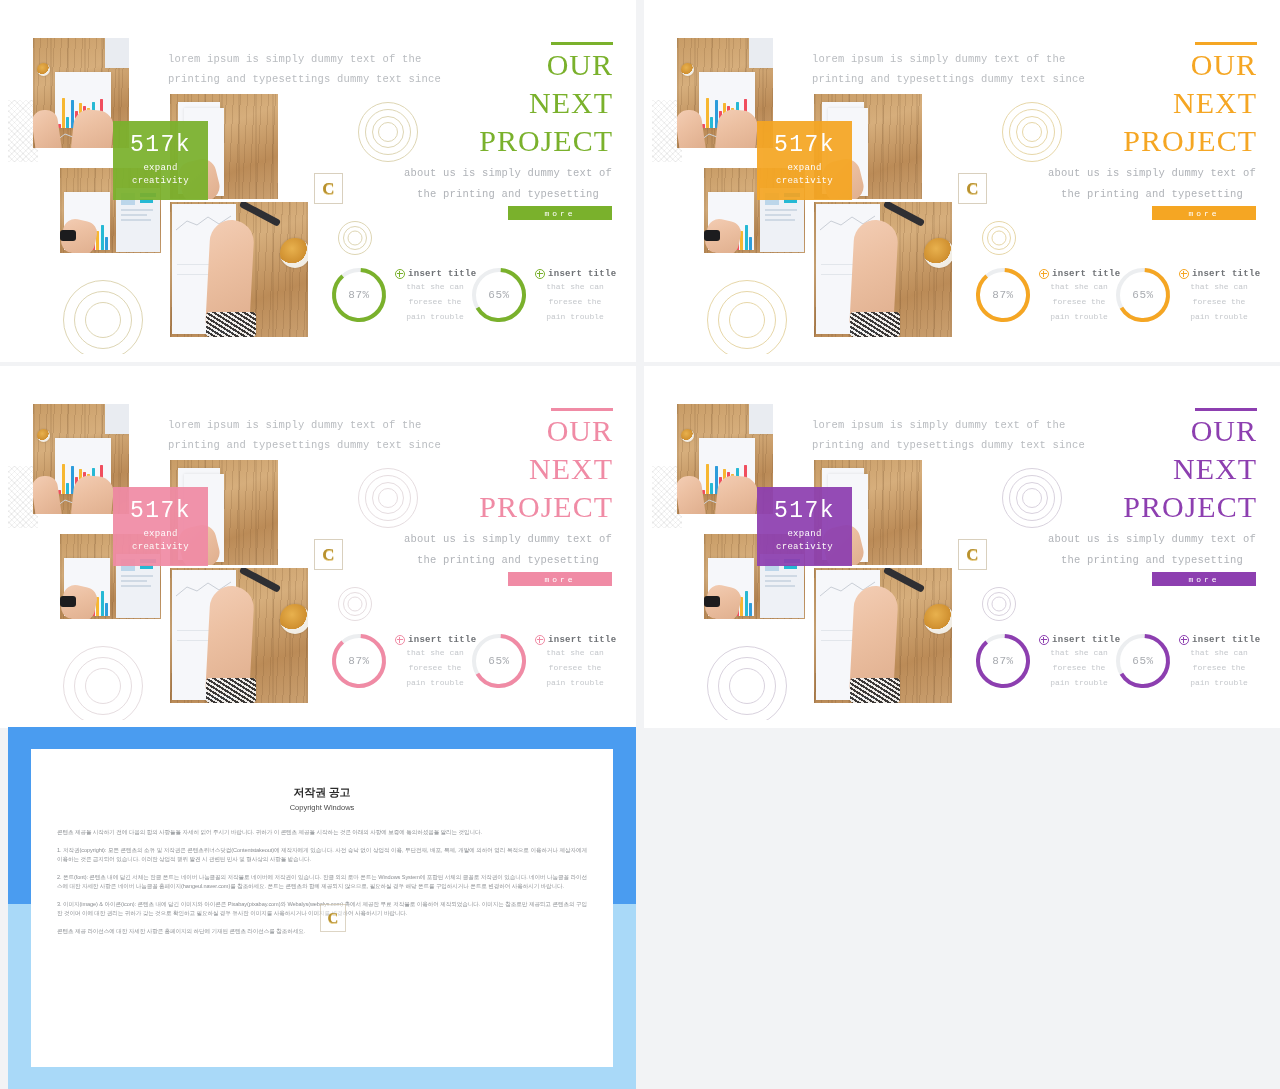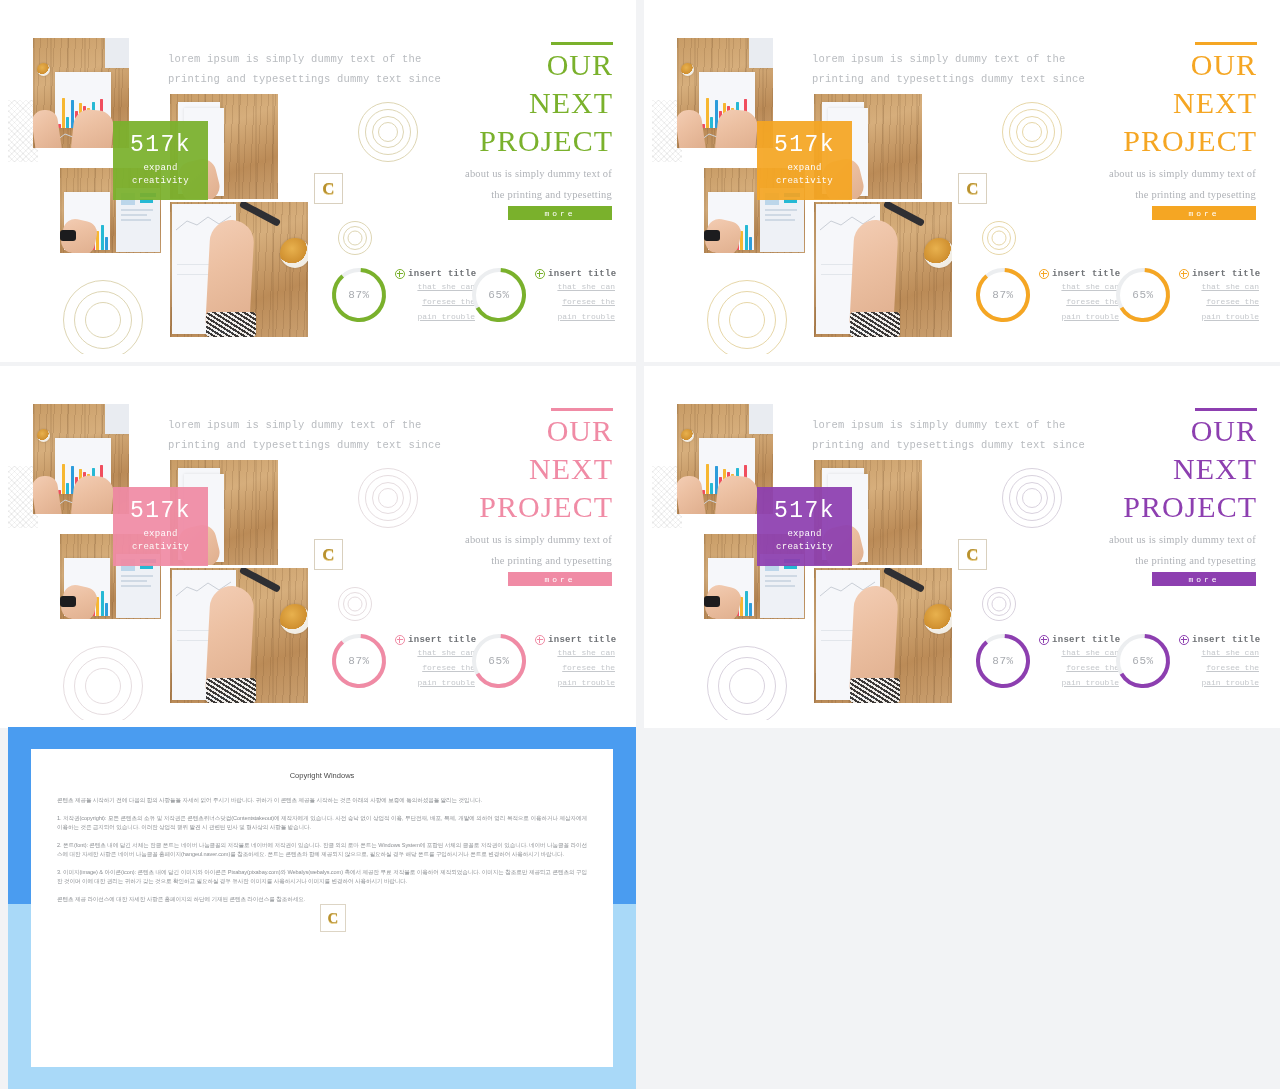--- a/index.html
+++ b/index.html
@@ -111,22 +111,22 @@
     font-size:10.5px;color:#b9bcc0;line-height:19.5px;letter-spacing:.2px;
     white-space:nowrap;
   }
   .title-rule{position:absolute;height:3px;}
   .bigtitle{
     position:absolute;text-align:right;
     font-family:"Liberation Serif", serif;
     font-size:30px;line-height:38px;letter-spacing:1px;
   }
   .about{
-    position:absolute;text-align:right;
-    font-family:Liberation Serif, serif;
+    position:absolute;text-align:center;
+    font-family:Liberation Mono, monospace;
     font-size:10.5px;color:#b0b3b8;line-height:21px;letter-spacing:.2px;
     white-space:nowrap;
   }
   .morebtn{
     position:absolute;width:104px;height:14px;
     display:flex;align-items:center;justify-content:center;
     font-family:"Liberation Mono", monospace;
     font-size:8px;color:#fff;letter-spacing:3px;
   }
 
@@ -149,23 +149,22 @@
     width:8px;height:8px;border-radius:50%;border:1px solid currentColor;
     display:inline-block;position:relative;flex:none;
   }
   .plus-ico::before,.plus-ico::after{
     content:"";position:absolute;background:currentColor;
   }
   .plus-ico::before{left:1px;right:1px;top:3px;height:1px;}
   .plus-ico::after{top:1px;bottom:1px;left:3px;width:1px;}
   .stat-txt .st-line{
     font-family:"Liberation Mono", monospace;
-    font-size:8px;color:#c5c8cc;line-height:15px;text-align:right;
+    font-size:8px;color:#c5c8cc;line-height:15px;text-align:center;
     white-space:nowrap;
-    text-decoration:underline;
   }
 
   
   .copy-panel{
     position:absolute;left:0;top:727px;width:636px;height:362px;
     overflow:hidden;
   }
   .blue-top{position:absolute;left:8px;top:0;width:628px;height:177px;background:#4a9cf0;}
   .blue-bot{position:absolute;left:8px;top:177px;width:628px;height:185px;background:#a9d9f8;}
   .copy-card{
@@ -868,20 +867,21 @@
     </div>
 
    </div>
   </div>
   </div>
 
 <div class="copy-panel">
   <div class="blue-top"></div>
   <div class="blue-bot"></div>
   <div class="copy-card">
+    <div class="copy-h1">저작권 공고</div>
     <div class="copy-h2">Copyright Windows</div>
     <p class="copy-p">콘텐츠 제공을 시작하기 전에 다음의 합의 사항들을 자세히 읽어 주시기 바랍니다. 귀하가 이 콘텐츠 제공을 시작하는 것은 아래의 사항에 보증에 동의하셨음을 알리는 것입니다.</p>
     <p class="copy-p">1. 저작권(copyright): 모든 콘텐츠의 소유 및 저작권은 콘텐츠위너스닷컴(Contentstakeout)에 제작자에게 있습니다. 사전 승낙 없이 상업적 이용, 무단전재, 배포, 복제, 개발에 의하여 영리 목적으로 이용하거나 제삼자에게 이용하는 것은 금지되어 있습니다. 이러한 상업적 행위 발견 시 관련된 민사 및 형사상의 사항을 받습니다.</p>
     <p class="copy-p">2. 폰트(font): 콘텐츠 내에 담긴 서체는 한글 폰트는 네이버 나눔글꼴의 저작물로 네이버에 저작권이 있습니다. 한글 외의 로마 폰트는 Windows System에 포함된 서체의 글꼴로 저작권이 있습니다. 네이버 나눔글꼴 라이선스에 대한 자세한 사항은 네이버 나눔글꼴 홈페이지(hangeul.naver.com)를 참조하세요. 폰트는 콘텐츠와 함께 제공되지 않으므로, 필요하실 경우 해당 폰트를 구입하시거나 폰트로 변경하여 사용하시기 바랍니다.</p>
     <p class="copy-p">3. 이미지(image) &amp; 아이콘(icon): 콘텐츠 내에 담긴 이미지와 아이콘은 Pixabay(pixabay.com)와 Webalys(webalys.com) 측에서 제공한 무료 저작물로 이용하여 제작되었습니다. 이미지는 참조로만 제공되고 콘텐츠의 구입한 것이며 이에 대한 권리는 귀하가 갖는 것으로 확인하고 필요하실 경우 유사한 이미지를 사용하시거나 이미지를 변경하여 사용하시기 바랍니다.</p>
     <p class="copy-p">콘텐츠 제공 라이선스에 대한 자세한 사항은 홈페이지의 하단에 기재된 콘텐츠 라이선스를 참조하세요.</p>
     <div class="copy-c">
       <span>C</span>
     </div>
   </div>

